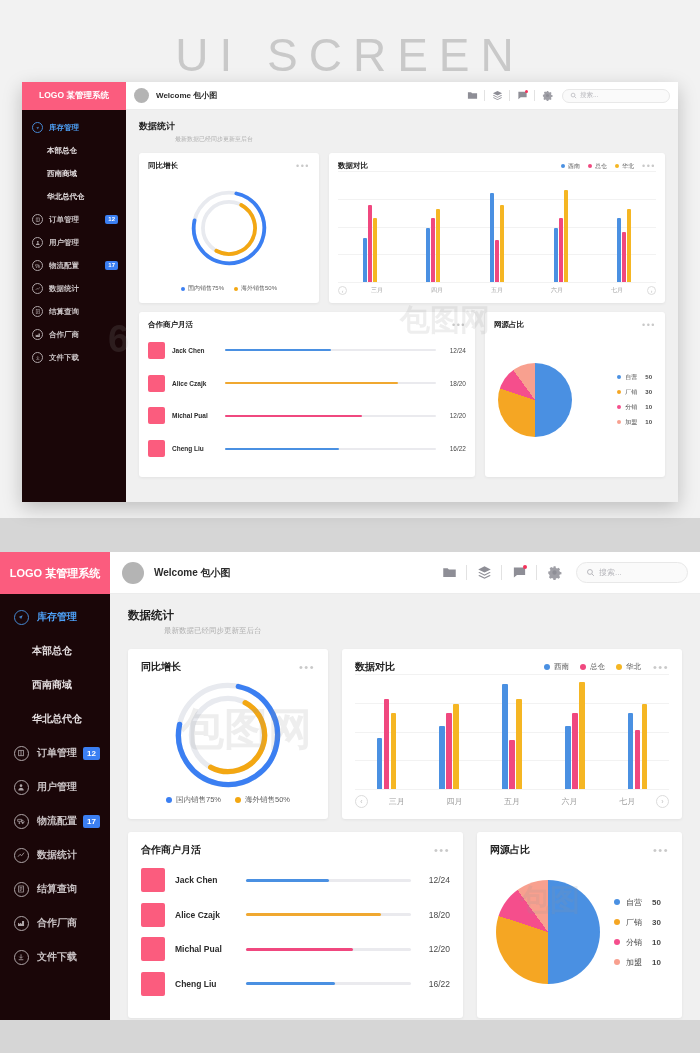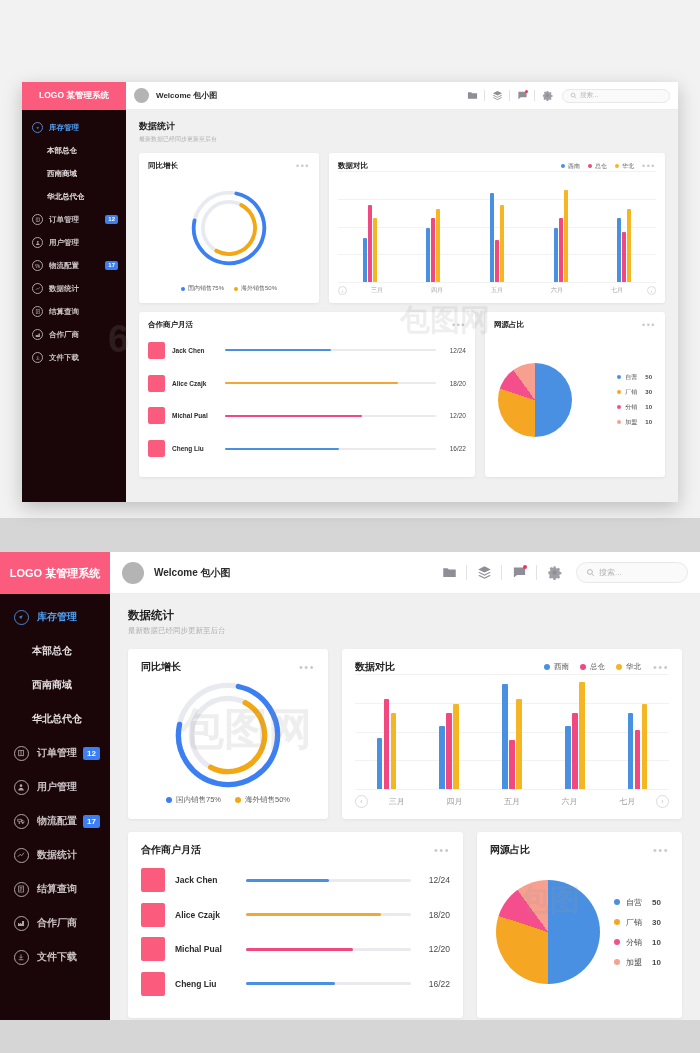--- a/index.html
+++ b/index.html
@@ -118,21 +118,21 @@
   .app.full .search svg { width: 9px; height: 9px; margin-right: 4px; }
 
   
   .content { flex: 1; overflow: hidden; }
   .app.mini .content { padding: 10px 13px 0 13px; }
   .app.full .content { padding: 14px 18px 0 18px; }
 
   .sec-title { font-weight: bold; color: #222; }
   .app.mini .sec-title { font-size: 9px; }
   .app.full .sec-title { font-size: 11.5px; }
-  .sec-sub { color: #b0b0b0; }
+  .sec-sub { color: #b0b0b0; margin-left: 36px; }
   .app.mini .sec-sub { font-size: 6px; margin-top: 2px; }
   .app.full .sec-sub { font-size: 7.5px; margin-top: 3px; }
 
   .row { display: flex; }
   .app.mini .row { gap: 10px; margin-top: 9px; }
   .app.full .row { gap: 14px; margin-top: 13px; }
 
   .card { background: #fff; border-radius: 3px; box-shadow: 0 1px 3px rgba(0,0,0,.06); display: flex; flex-direction: column; }
   .app.mini .card { padding: 8px 9px; }
   .app.full .card { padding: 11px 13px; }
@@ -220,20 +220,21 @@
   
   .wm { position: absolute; pointer-events: none; color: rgba(150,150,150,.16);
         font-weight: bold; white-space: nowrap; }
 </style>
 </head>
 <body>
 
 <div class="page">
   <div class="top-band"></div>
   <div class="bottom-band"></div>
+  <div class="ui-screen-title">UI SCREEN</div>
 
   <div class="app mini" id="app-mini">
   <div class="sidebar">
     <div class="logo">LOGO 某管理系统</div>
     <div class="nav">
           <div class="nav-item active">
         <span class="nav-ico">
               <svg viewBox="0 0 24 24" fill="currentColor">
                 <path d="M5 12l12-5-5 12-2-5z"></path>
               </svg>

